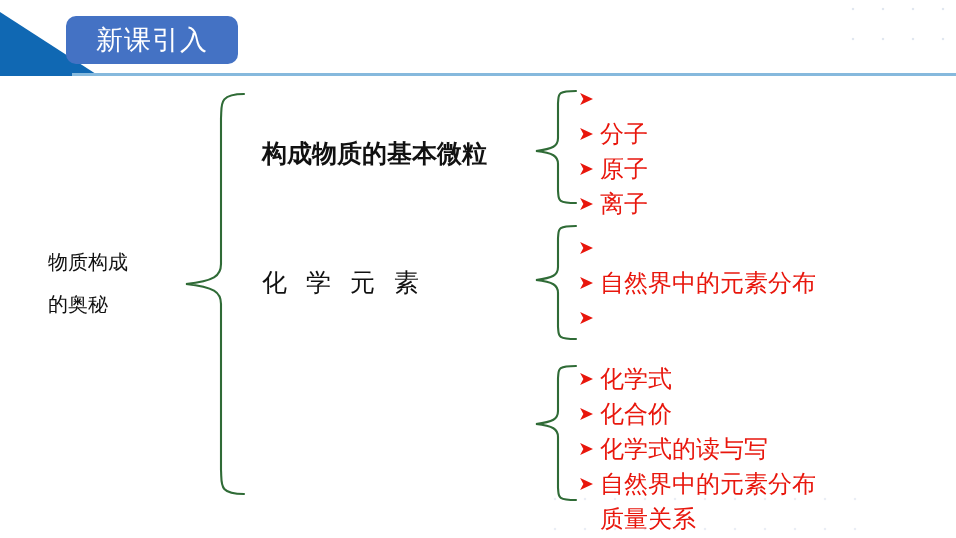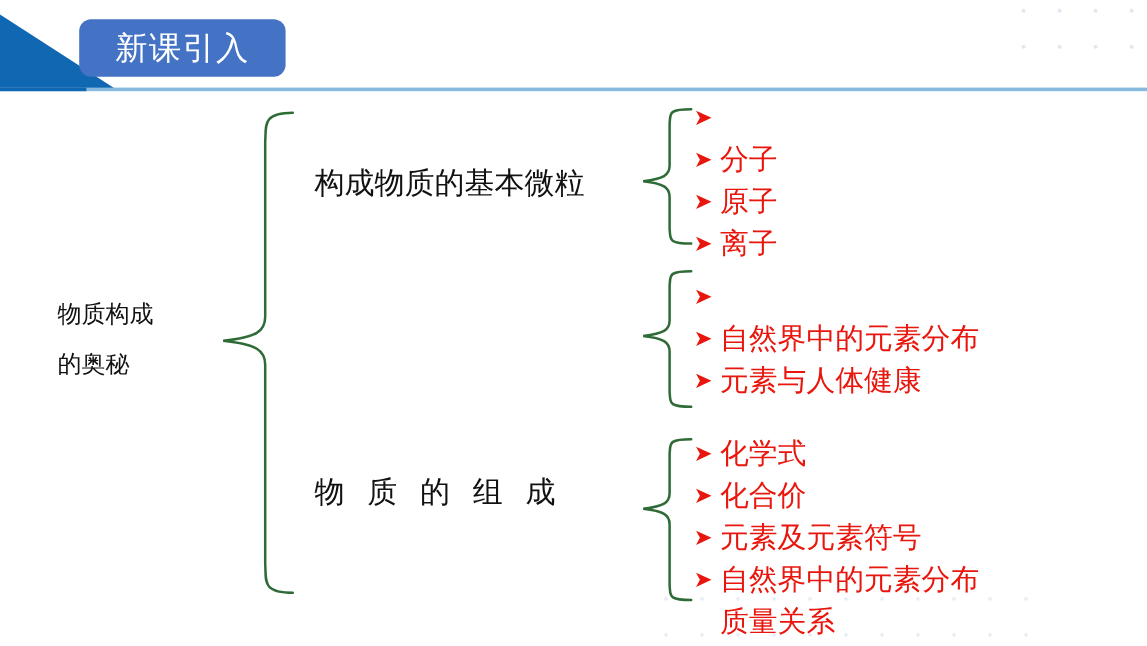--- a/index.html
+++ b/index.html
@@ -134,21 +134,21 @@
     position: absolute;
     font-size: 25px;
     line-height: 34px;
     color: #111111;
     white-space: nowrap;
     color: #111;
   }
   #branch-label-0 {
     left: 262px;
     top: 58px;
-    font-weight: 400;
+    font-weight: 700;
     letter-spacing: 0px;
     text-align: right;
   }
   #branch-label-1 {
     left: 262px;
     top: 187px;
     letter-spacing: 19px;
   }
   #branch-label-2 {
     left: 262px;
@@ -234,21 +234,21 @@
                  C 553 348 558 351 558 359
                  L 558 410
                  C 559 418 556 422 576 422"></path>
       </g>
     </svg>
 
     <div id="root-label">物质构成
 的奥秘</div>
 
     <div id="branch-label-0" class="branch-label">构成物质的基本微粒</div>
-    <div id="branch-label-2" class="branch-label">物质的组成</div>
+    <div id="branch-label-1" class="branch-label">化学元素</div>
 
     <div id="leaf-group-0" class="leaf-group">
       <div class="leaf-item">
         <span class="leaf-bullet">➤</span>
       </div>
       <div class="leaf-item">
         <span class="leaf-bullet">➤</span>
         <span class="leaf-text">分子</span>
       </div>
       <div class="leaf-item">
@@ -264,36 +264,35 @@
     <div id="leaf-group-1" class="leaf-group">
       <div class="leaf-item">
         <span class="leaf-bullet">➤</span>
       </div>
       <div class="leaf-item">
         <span class="leaf-bullet">➤</span>
         <span class="leaf-text">自然界中的元素分布</span>
       </div>
       <div class="leaf-item">
         <span class="leaf-bullet">➤</span>
-        <span class="leaf-text">元素与人体健康</span>
       </div>
     </div>
 
     <div id="leaf-group-2" class="leaf-group">
       <div class="leaf-item">
         <span class="leaf-bullet">➤</span>
         <span class="leaf-text">化学式</span>
       </div>
       <div class="leaf-item">
         <span class="leaf-bullet">➤</span>
         <span class="leaf-text">化合价</span>
       </div>
       <div class="leaf-item">
         <span class="leaf-bullet">➤</span>
-        <span class="leaf-text">元素及元素符号</span>
+        <span class="leaf-text">化学式的读与写</span>
       </div>
       <div class="leaf-item">
         <span class="leaf-bullet">➤</span>
         <span class="leaf-text">自然界中的元素分布
 质量关系</span>
       </div>
     </div>
 
   </div>
 </div>

